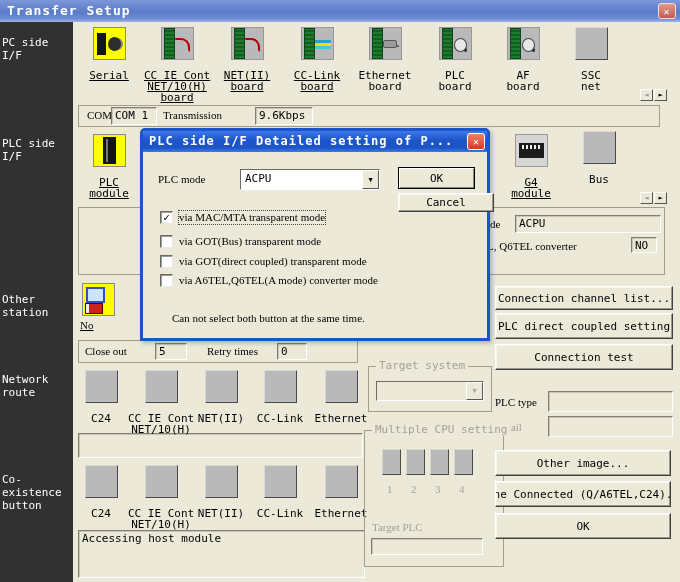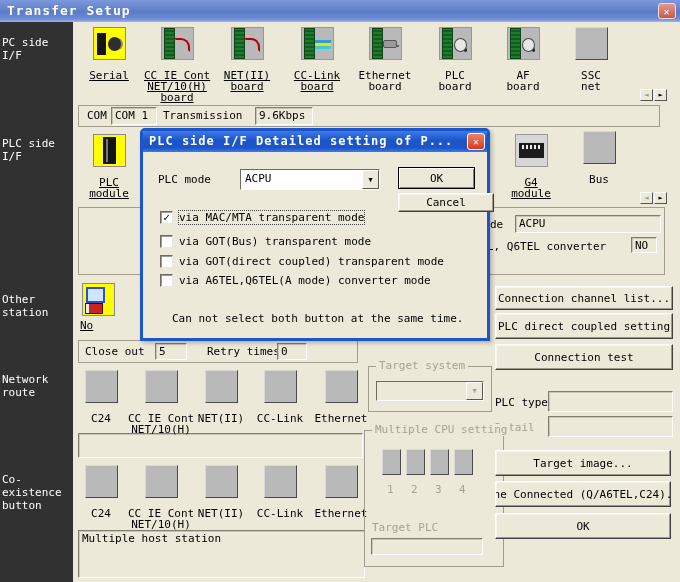--- a/index.html
+++ b/index.html
@@ -55,21 +55,21 @@
   .btn { position:absolute; background:#ece9d8; border:1px solid; border-color:#fff #404040 #404040 #fff;
      box-shadow:inset -1px -1px 0 #9e9a8a, inset 1px 1px 0 #f8f6ee;
      display:flex; align-items:center; justify-content:center; white-space:nowrap; overflow:hidden; font-size:11px; }
   .btn-default { border:1px solid #000; box-shadow:inset 1px 1px 0 #fff, inset -1px -1px 0 #8a8778; }
   .field { position:absolute; background:#ece9d8; border:1px solid; border-color:#827f70 #fff #fff #827f70;
      box-shadow:inset 1px 1px 0 #c9c5b4; padding:1px 3px; line-height:13px; white-space:nowrap; overflow:hidden; }
   .group { position:absolute; border:1px solid #a29d8c; }
   .legend { position:absolute; top:-7px; left:7px; background:#ece9d8; padding:0 3px; line-height:12px; }
   .scrollbtn { position:absolute; width:13px; height:12px; background:#ece9d8; border:1px solid; border-color:#fff #555 #555 #fff;
      font-size:7px; display:flex; align-items:center; justify-content:center; }
-  .lbl-abs { position:absolute; white-space:nowrap; line-height:13px; }
+  .lbl-abs { position:absolute; white-space:nowrap; line-height:13px;font-family:Liberation Serif, serif; }
 
   .combo { position:absolute; background:#fff; border:1px solid; border-color:#6e6b5e #fff #fff #6e6b5e; display:flex; }
   .combo .val { flex:1; padding:2px 4px; line-height:14px; overflow:hidden; white-space:nowrap; }
   .combo .drop { width:17px; background:#ece9d8; border:1px solid; border-color:#fff #555 #555 #fff;
      display:flex; align-items:center; justify-content:center; font-size:7px; }
   .combo.disabled { background:#ece9d8; }
   .combo.disabled .drop { color:#a5a294; }
 
   .cb { position:absolute; width:13px; height:13px; background:#fff; border:1px solid; border-color:#6e6b5e #e8e8e8 #e8e8e8 #6e6b5e;
      box-shadow:inset 1px 1px 0 #9a9a9a; font-size:11px; line-height:11px; text-align:center; font-weight:bold; }
@@ -246,21 +246,21 @@
   <div class="cell" style="left:247px;top:465px">
     <div class="sq"></div>
     <div class="lbl">CC-Link</div>
   </div>
   <div class="cell" style="left:308px;top:465px">
     <div class="sq"></div>
     <div class="lbl">Ethernet</div>
   </div>
 
   <div class="field" style="left:78px;top:530px;width:287px;height:48px">
-    <span>Multiple host station</span>
+    <span>Accessing host module</span>
   </div>
 
   <div class="btn" style="left:495px;top:313px;width:178px;height:26px">PLC direct coupled setting</div>
   <div class="btn" style="left:495px;top:286px;width:178px;height:24px">Connection channel list...</div>
   <div class="btn" style="left:495px;top:344px;width:178px;height:26px">Connection test</div>
 
   <div class="group" style="left:368px;top:366px;width:124px;height:46px">
     <span class="legend dis">Target system</span>
     <div class="combo disabled" style="left:7px;top:14px;width:108px;height:20px">
       <span class="val"></span>
@@ -282,21 +282,21 @@
     <div class="cpu-sq" style="left:65px;top:18px"></div>
     <div class="cpu-sq" style="left:89px;top:18px"></div>
     <span class="lbl-abs dis" style="left:22px;top:52px">1</span>
     <span class="lbl-abs dis" style="left:46px;top:52px">2</span>
     <span class="lbl-abs dis" style="left:70px;top:52px">3</span>
     <span class="lbl-abs dis" style="left:94px;top:52px">4</span>
     <span class="lbl-abs dis" style="left:7px;top:90px">Target PLC</span>
     <div class="field" style="left:6px;top:107px;width:112px;height:17px"></div>
   </div>
 
-  <div class="btn" style="left:495px;top:450px;width:176px;height:26px">Target  image...</div>
+  <div class="btn" style="left:495px;top:450px;width:176px;height:26px">Other  image...</div>
   <div class="btn" style="left:495px;top:481px;width:176px;height:26px">ine Connected (Q/A6TEL,C24)..</div>
   <div class="btn" style="left:495px;top:513px;width:176px;height:26px">OK</div>
 
   <div class="modal">
     <div class="modal-title">
       <span>PLC side I/F   Detailed setting of P...</span>
     </div>
     <div class="modal-close">
         <span>✕</span>
       </div>

